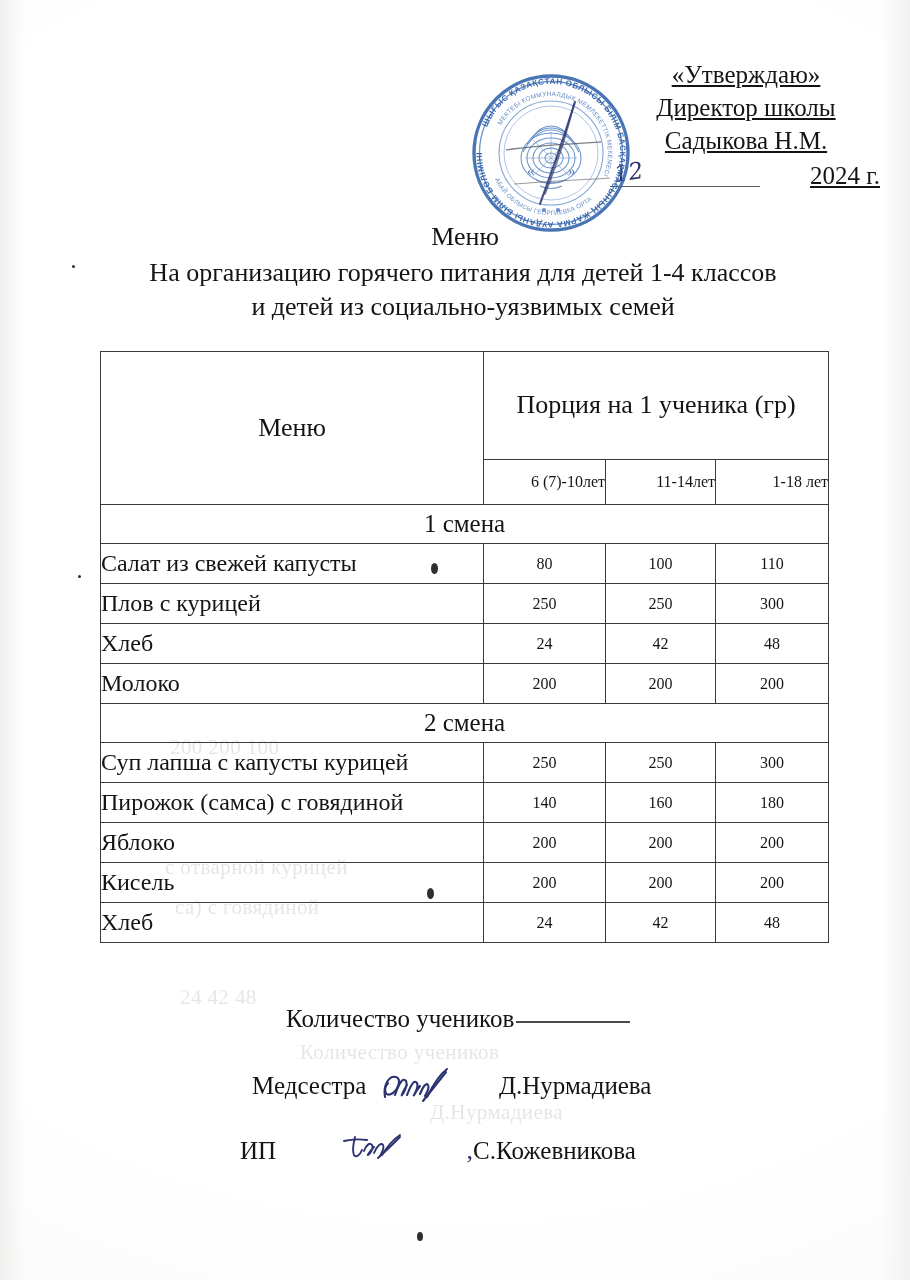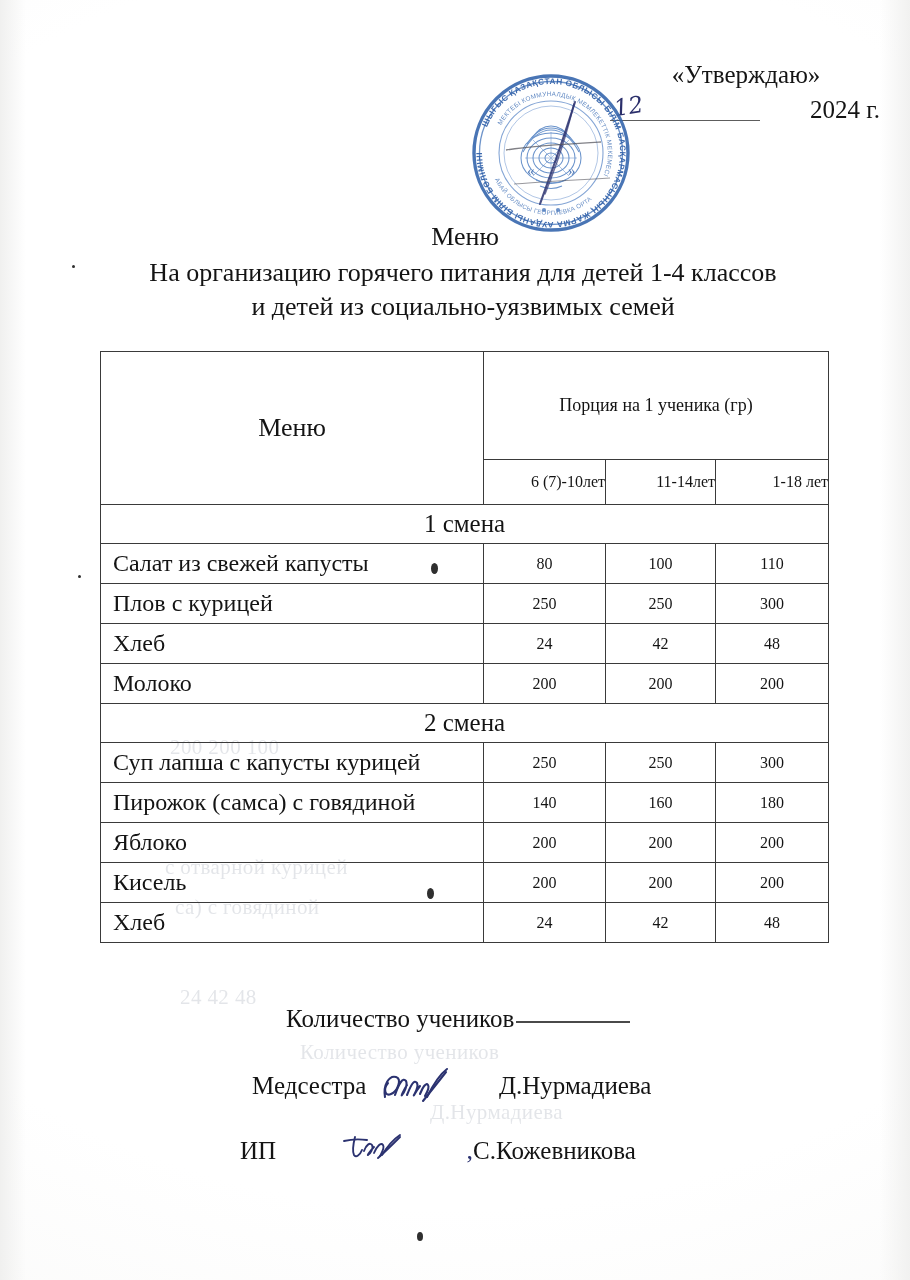--- a/index.html
+++ b/index.html
@@ -55,20 +55,21 @@
 
   
   .approval {
     position: absolute;
     left: 608px;
     top: 58px;
     width: 276px;
     text-align: center;
     font-size: 25px;
     line-height: 33px;
+    text-decoration: underline;
   }
   .approval div { white-space: nowrap; }
 
   .date-line {
     position: relative;
     display: block;
     margin-top: 2px;
     text-align: right;
     padding-right: 4px;
   }
@@ -147,39 +148,38 @@
 
   .h-menu {
     height: 152px;
     text-align: center;
     font-size: 26px;
     vertical-align: middle;
   }
   .h-portion {
     height: 96px;
     text-align: center;
-    font-size: 18px;
+    font-size: 26px;
     vertical-align: middle;
   }
   .h-age {
     height: 40px;
     text-align: right;
     font-size: 16px;
     vertical-align: middle;
   }
   .shift-row td {
     height: 38px;
     text-align: center;
     font-size: 25px;
     vertical-align: middle;
   }
   .dish td { height: 39px; vertical-align: middle; }
   .dish .nm {
     text-align: left;
-    padding-left: 12px;
     font-size: 24px;
     white-space: nowrap;
   }
   .dish .vl {
     text-align: center;
     font-size: 16px;
   }
 
   
   .count-line {
@@ -235,20 +235,22 @@
 <div class="ghost" style="left:430px; top:1100px;">Д.Нурмадиева</div>
 
 <div class="speck" style="left:431px; top:563px; width:7px; height:11px;"></div>
 <div class="speck" style="left:427px; top:888px; width:7px; height:11px;"></div>
 <div class="speck" style="left:417px; top:1232px; width:6px; height:9px;"></div>
 <div class="speck" style="left:72px;  top:265px; width:3px; height:3px;"></div>
 <div class="speck" style="left:78px;  top:575px; width:3px; height:3px;"></div>
 
 <div class="approval">
   <div>«Утверждаю»</div>
+  <div>Директор школы</div>
+  <div>Садыкова Н.М.</div>
   <div class="date-line">
     <span class="date-hand">12</span>
     <span class="date-rule"></span>
     <span>2024 г.</span>
   </div>
 </div>
 
 <div class="seal">
   <svg width="162" height="162" viewBox="0 0 162 162" aria-hidden="true">
     <defs>

